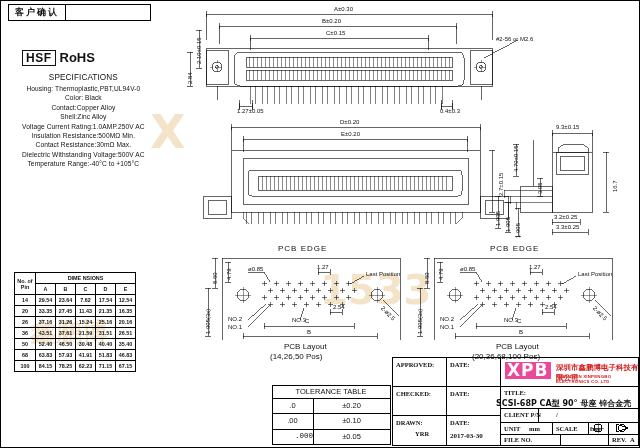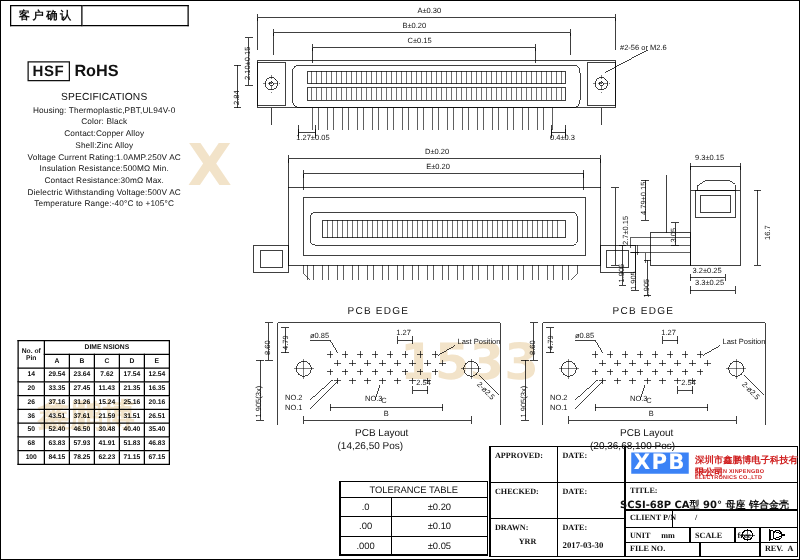--- a/index.html
+++ b/index.html
@@ -32,21 +32,21 @@
   .spectitle{font-size:8.2px !important;line-height:12px !important;letter-spacing:.3px;}
 
   
   .dim{border-collapse:collapse;font-size:5.4px;font-weight:bold;
        font-family:"Liberation Sans",sans-serif;}
   .dim td,.dim th{border:0.8px solid #000;text-align:center;padding:0;height:10px;
        font-weight:bold;font-size:5.4px;}
   .dim .c0{width:20px;} .dim .cx{width:19px;}
   .tbtxt{font-size:6.5px;font-weight:bold;font-family:"Liberation Serif",serif;}
   .logo{font-family:"DejaVu Sans",sans-serif;font-weight:bold;font-size:17px;
-        color:#ffffff;background:#3b82f6;letter-spacing:1px;padding:0 2px;
+        color:#ffffff;background:#ec4899;letter-spacing:1px;padding:0 2px;
         line-height:17px;display:inline-block;}
   .cn{font-family:"DejaVu Sans",sans-serif;font-weight:bold;}
 
   
   .wm{position:absolute;color:rgba(222,186,120,.40);font-weight:bold;
       font-family:"DejaVu Sans",sans-serif;pointer-events:none;}
 </style>
 </head>
 <body>
 
@@ -522,21 +522,21 @@
   <div class="abs txt vert" style="left:417px;top:334px;">1.905(3x)</div>
   <div class="abs txt" style="left:596px;top:305px;transform:rotate(45deg);transform-origin:0 0;">2-ø2.5</div>
   <div class="abs txt8" style="left:496px;top:342px;">PCB Layout</div>
   <div class="abs txt8" style="left:472px;top:352px;">(20,36,68,100 Pos)</div>
 
   <div class="abs" style="left:272px;top:385px;width:118px;height:13px;text-align:center;font-size:7.5px;line-height:13px;">TOLERANCE  TABLE</div>
   <div class="abs" style="left:272px;top:398px;width:41px;height:15px;text-align:center;font-size:7.5px;line-height:15px;">.0</div>
   <div class="abs" style="left:313px;top:398px;width:77px;height:15px;text-align:center;font-size:7.5px;line-height:15px;">±0.20</div>
   <div class="abs" style="left:272px;top:413px;width:41px;height:16px;text-align:center;font-size:7.5px;line-height:16px;">.00</div>
   <div class="abs" style="left:313px;top:413px;width:77px;height:16px;text-align:center;font-size:7.5px;line-height:16px;">±0.10</div>
-  <div class="abs" style="left:272px;top:429px;width:41px;height:15px;text-align:center;font-size:7.5px;line-height:15px;">.000</div>
+  <div class="abs" style="left:272px;top:429px;width:41px;height:15px;text-align:right;font-size:7.5px;line-height:15px;font-family:Liberation Mono, monospace;">.000</div>
   <div class="abs" style="left:313px;top:429px;width:77px;height:15px;text-align:center;font-size:7.5px;line-height:15px;">±0.05</div>
 
   <div class="abs tbtxt" style="left:396px;top:361px;">APPROVED:</div>
   <div class="abs tbtxt" style="left:396px;top:390px;">CHECKED:</div>
   <div class="abs tbtxt" style="left:396px;top:419px;">DRAWN:</div>
   <div class="abs tbtxt" style="left:415px;top:430px;">YRR</div>
   <div class="abs tbtxt" style="left:450px;top:361px;">DATE:</div>
   <div class="abs tbtxt" style="left:450px;top:390px;">DATE:</div>
   <div class="abs tbtxt" style="left:450px;top:419px;">DATE:</div>
   <div class="abs tbtxt" style="left:450px;top:432px;font-size:7px;">2017-03-30</div>

